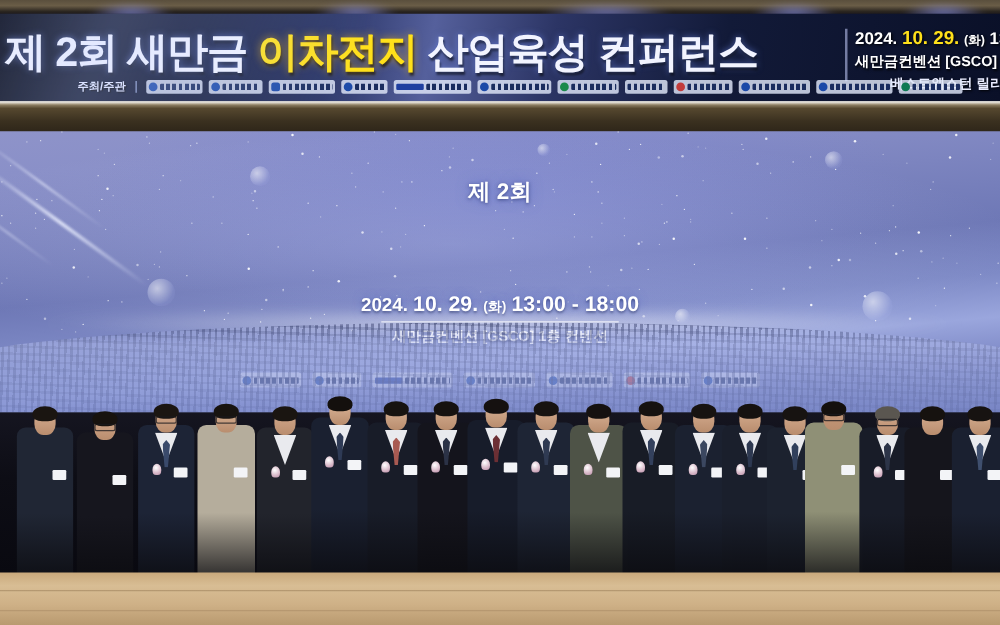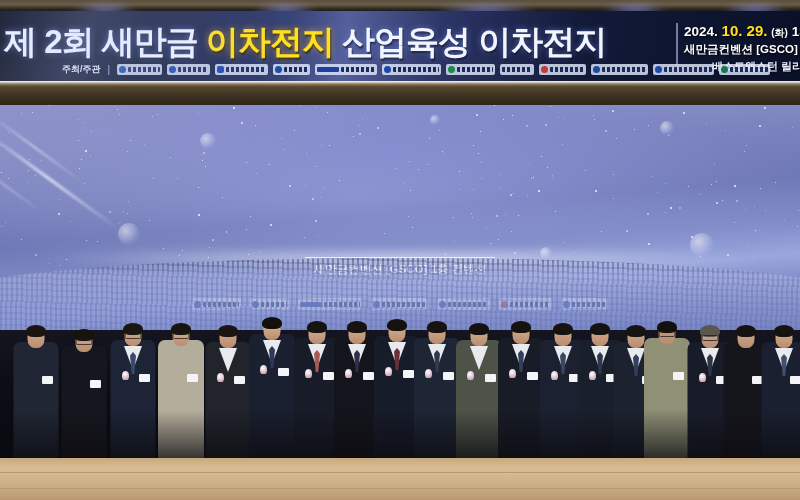--- a/index.html
+++ b/index.html
@@ -179,21 +179,21 @@
 
   <div class="ceiling">
     <div class="ceil-glow" style="left:70px"></div>
     <div class="ceil-glow" style="left:250px"></div>
     <div class="ceil-glow" style="left:430px;width:110px"></div>
     <div class="ceil-glow" style="left:600px"></div>
     <div class="ceil-glow" style="left:720px"></div>
   </div>
 
   <div class="banner">
-    <div class="banner-title"><span data-bind="banner.title_pre">제 2회 새만금 </span><span class="hl" data-bind="banner.title_highlight">이차전지</span><span data-bind="banner.title_post"> 산업육성 이차전지</span></div>
+    <div class="banner-title"><span data-bind="banner.title_pre">제 2회 새만금 </span><span class="hl" data-bind="banner.title_highlight">이차전지</span><span data-bind="banner.title_post"> 산업육성 컨퍼런스</span></div>
 
     <div class="banner-divider"></div>
 
     <div class="banner-right">
       <div class="br-line1">
         <span data-bind="banner.right_date_year">2024.</span>
         <span class="hl" data-bind="banner.right_date_md">10. 29.</span>
         <span class="sm" data-bind="banner.right_date_day">(화)</span>
         <span data-bind="banner.right_date_time">13:00</span>
       </div>
@@ -485,21 +485,28 @@
         <i class="star" style="left:564px;top:137px;width:1px;height:1px;opacity:0.59"></i>
       </div>
 
     <div class="orb" style="left:200px;top:28px;width:16px;height:16px;"></div>
     <div class="orb" style="left:118px;top:118px;width:22px;height:22px;"></div>
     <div class="orb" style="left:660px;top:16px;width:14px;height:14px;"></div>
     <div class="orb" style="left:690px;top:128px;width:24px;height:24px;"></div>
     <div class="orb" style="left:540px;top:142px;width:12px;height:12px;"></div>
     <div class="orb" style="left:430px;top:10px;width:10px;height:10px;"></div>
 
-
+    <div class="led-sub" data-bind="led_screen.subtitle">제 2회</div>
+
+    <div class="led-date">
+      <span data-bind="led_screen.date_year">2024.</span>
+      <span class="big" data-bind="led_screen.date_md">10. 29.</span>
+      <span class="sm" data-bind="led_screen.date_day">(화)</span>
+      <span class="big" data-bind="led_screen.date_time">13:00 - 18:00</span>
+    </div>
     <div class="led-rule"></div>
     <div class="led-venue" data-bind="led_screen.venue">새만금컨벤션 [GSCO] 1층 컨벤션</div>
 
     <div class="led-sponsors">
       <span class="logo-chip">
           <i class="mark"></i>
           <i class="wordmark" style="width:36px"></i>
         </span>
       <span class="logo-chip">
           <i class="mark"></i>

